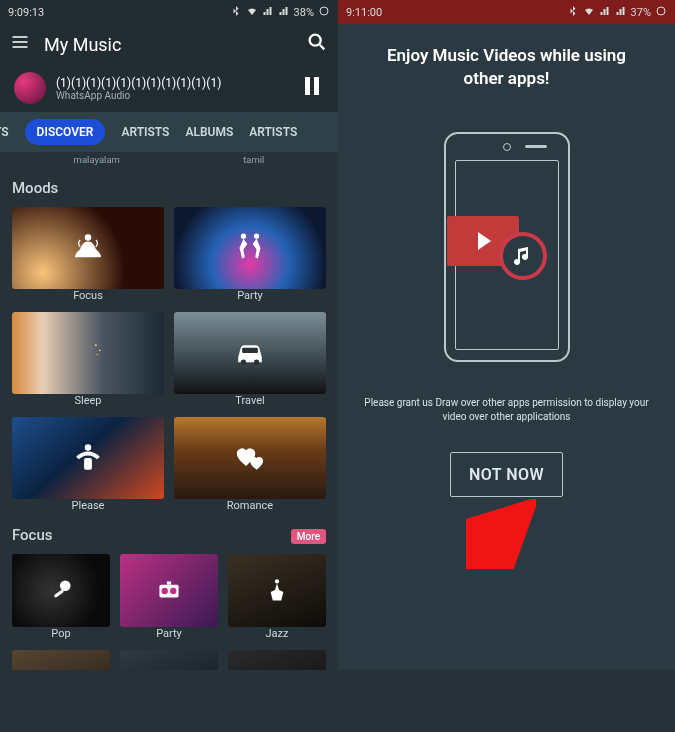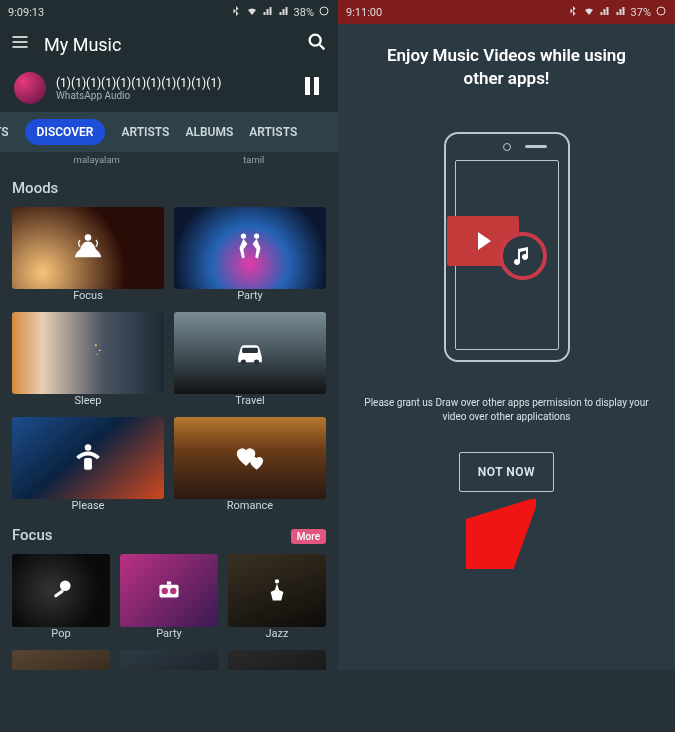--- a/index.html
+++ b/index.html
@@ -149,21 +149,21 @@
     border-top:9px solid transparent; border-bottom:9px solid transparent;
     margin-left:3px;
   }
   .music-circle {
     position:absolute; width:48px; height:48px; border-radius:50%;
     border:4px solid #cb3a49; background:#2b3a42;
     left:72px; top:100px; display:flex; align-items:center; justify-content:center;
   }
   .rs-desc { font-size: 10px; color:#d7e2e7; margin-top: 34px; line-height:1.4; }
   .rs-buttons { display:flex; gap:20px; margin-top:28px; }
-  .btn { font-size:12px; font-weight:600; letter-spacing:0.5px; padding:12px 18px; border-radius:2px; cursor:pointer; }
+  .btn { font-size:16px; font-weight:600; letter-spacing:0.5px; padding:12px 18px; border-radius:2px; cursor:pointer; }
   .btn-outline { border:1.5px solid #b9c8cf; color:#dfe8ec; }
   .btn-solid { background:#d76b7e; color:#fff; padding:12px 24px; }
 
   .arrow {
     position:absolute; left:128px; top:475px; pointer-events:none;
   }
 </style>
 </head>
 <body>
 

